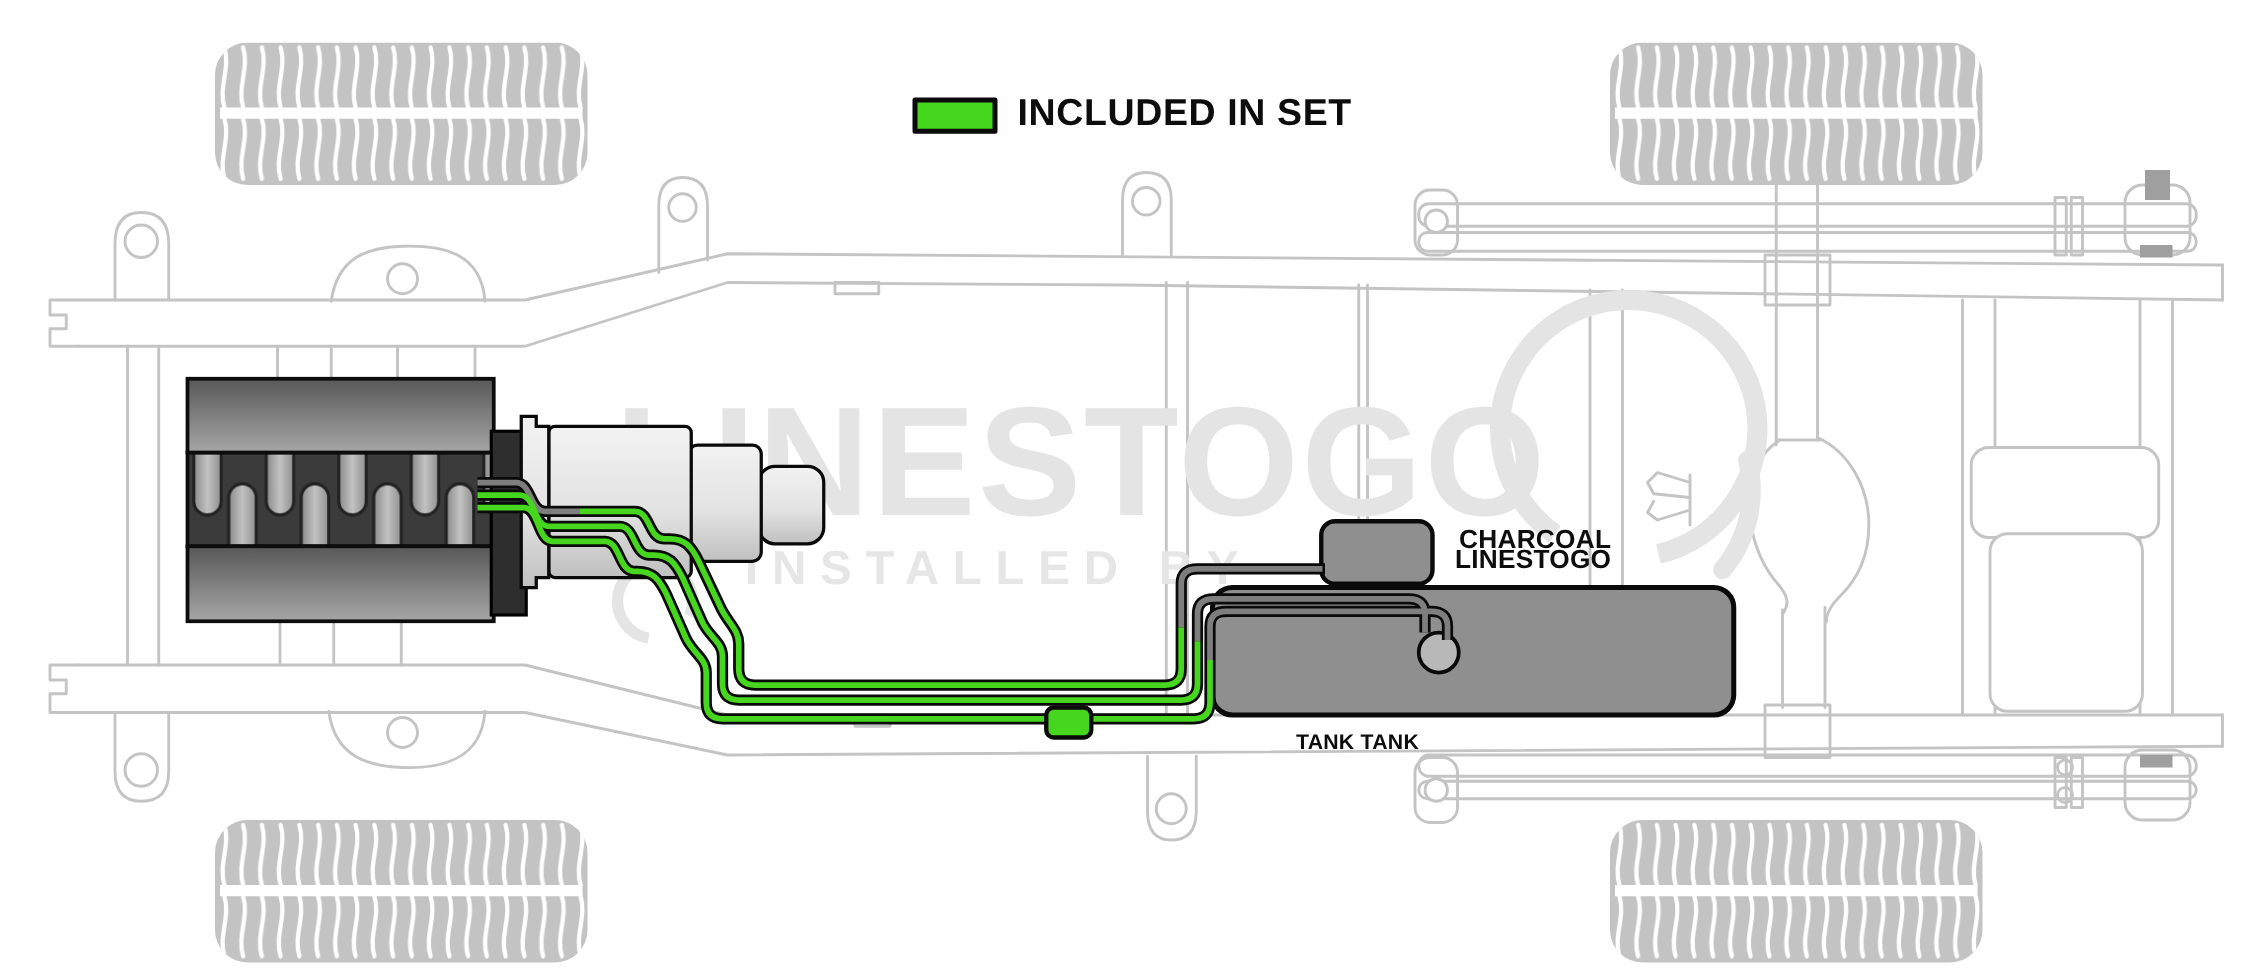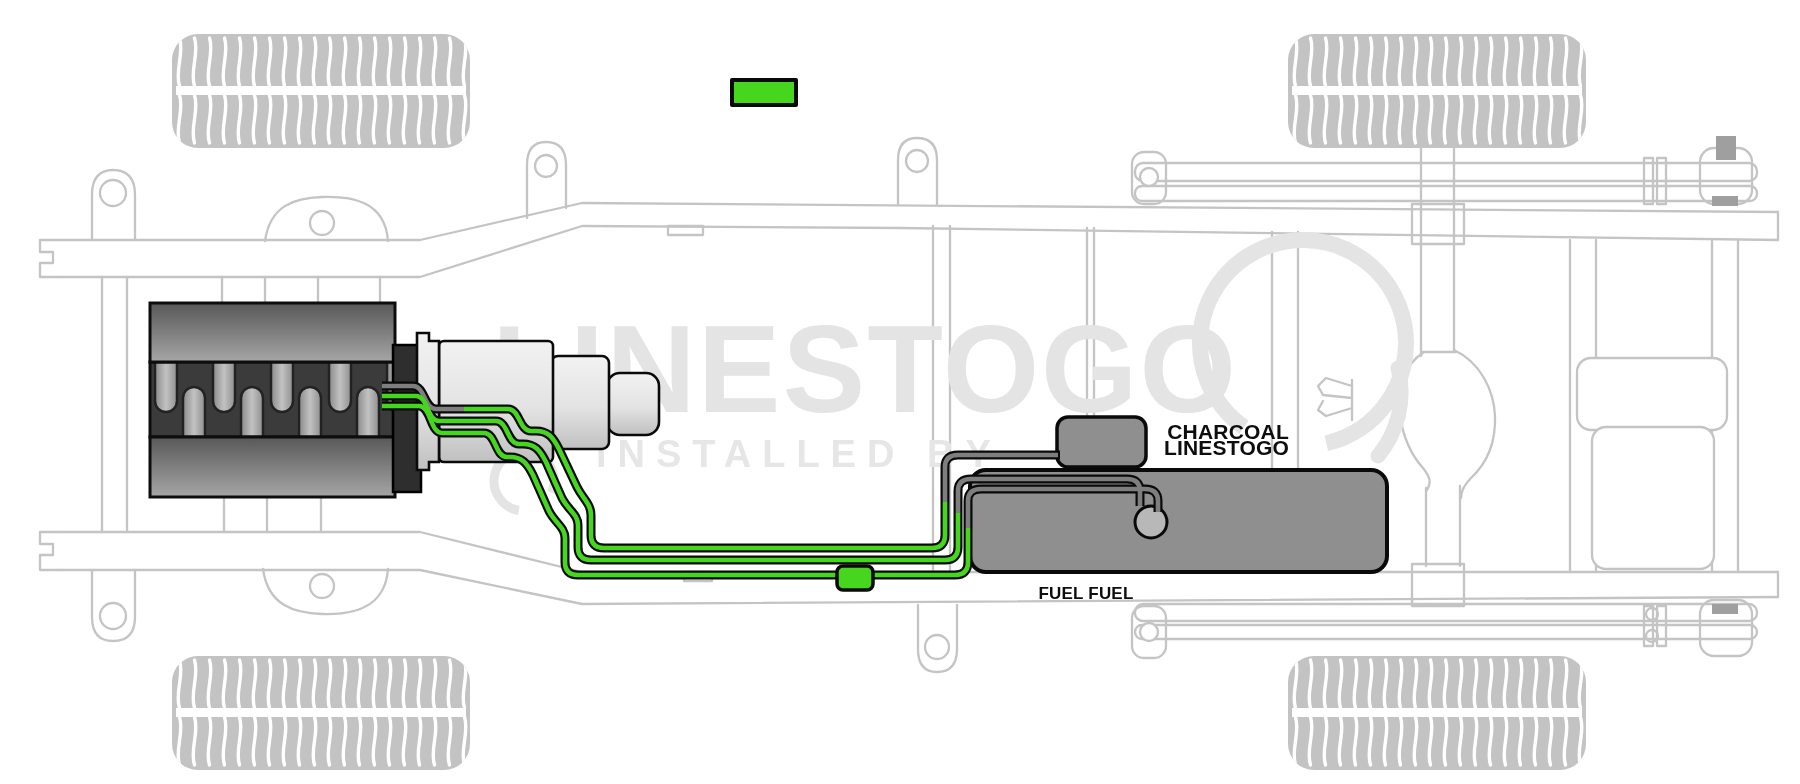--- a/index.html
+++ b/index.html
@@ -175,21 +175,22 @@
     <g stroke="#46d61e" stroke-width="4.6">
       <path d="M464,409 H508 C520,409 519,431 531,431 H536 C548,431 553,437 559,449 L577,487 C583,499 591,504 591,515 V535 Q591,548 604,548 H932 Q945,548 945,535 V502"></path>
       <path d="M382,396 H416 C428,396 427,421 439,421 H496 C508,421 507,444 519,444 H523 C535,444 540,450 546,462 L562,498 C568,510 578,514 578,525 V547 Q578,560 591,560 H945 Q958,560 958,547 V513"></path>
       <path d="M382,406 H419 C431,406 430,433 442,433 H484 C496,433 495,457 507,457 H510 C522,457 527,463 533,475 L549,511 C555,523 565,527 565,538 V562 Q565,575 578,575 H955 Q968,575 968,562 V528"></path>
     </g>
     <rect x="837" y="566" width="36" height="24" rx="6" fill="#46d61e" stroke="#0a0a0a" stroke-width="3.5"></rect>
   </g>
 </svg>
 
 <div class="overlay legend-swatch"></div>
+<div class="overlay legend-label">INCLUDED IN SET</div>
 
 <div class="overlay lbl-canister">
   <div>CHARCOAL</div>
   <div>LINESTOGO</div>
 </div>
 
-<div class="overlay lbl-tank">FUEL FUEL</div>
+<div class="overlay lbl-tank">TANK TANK</div>
 
 </div>
 
 </body></html>

